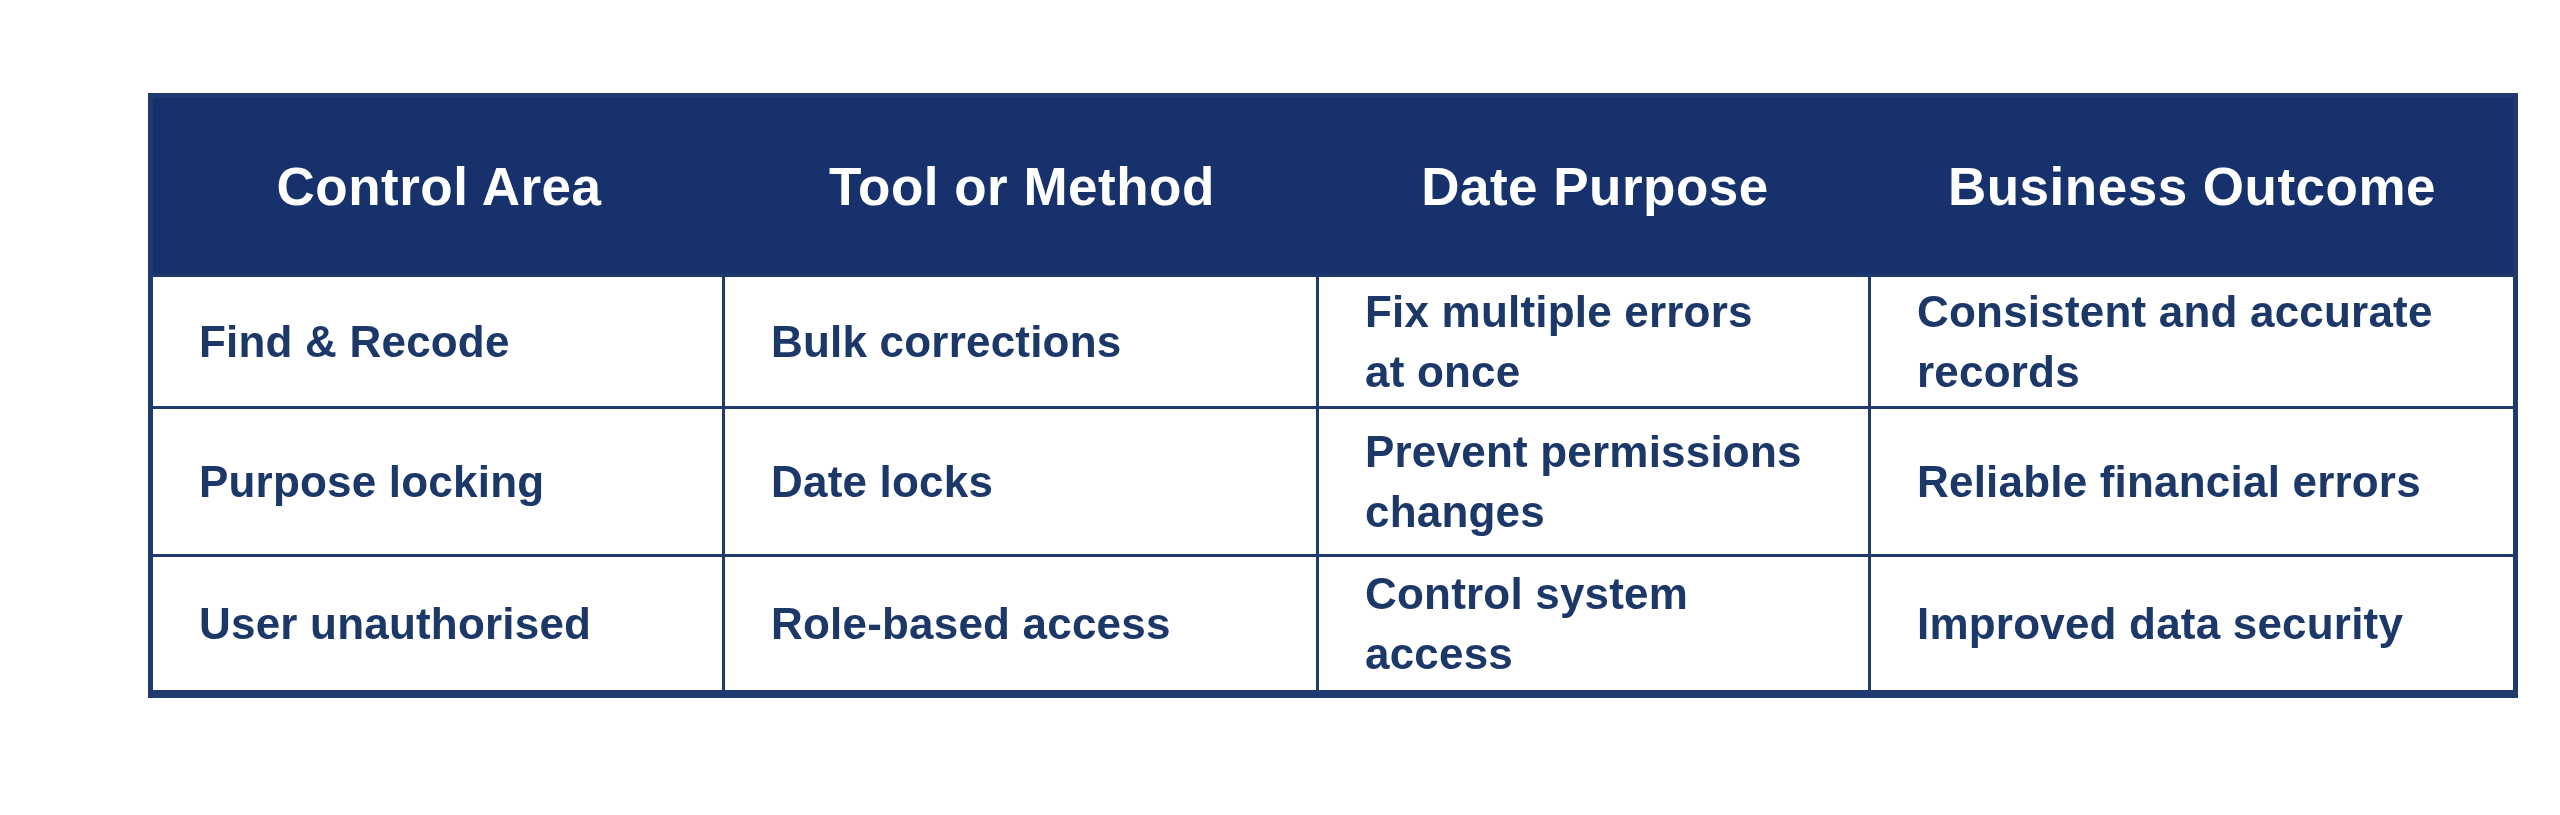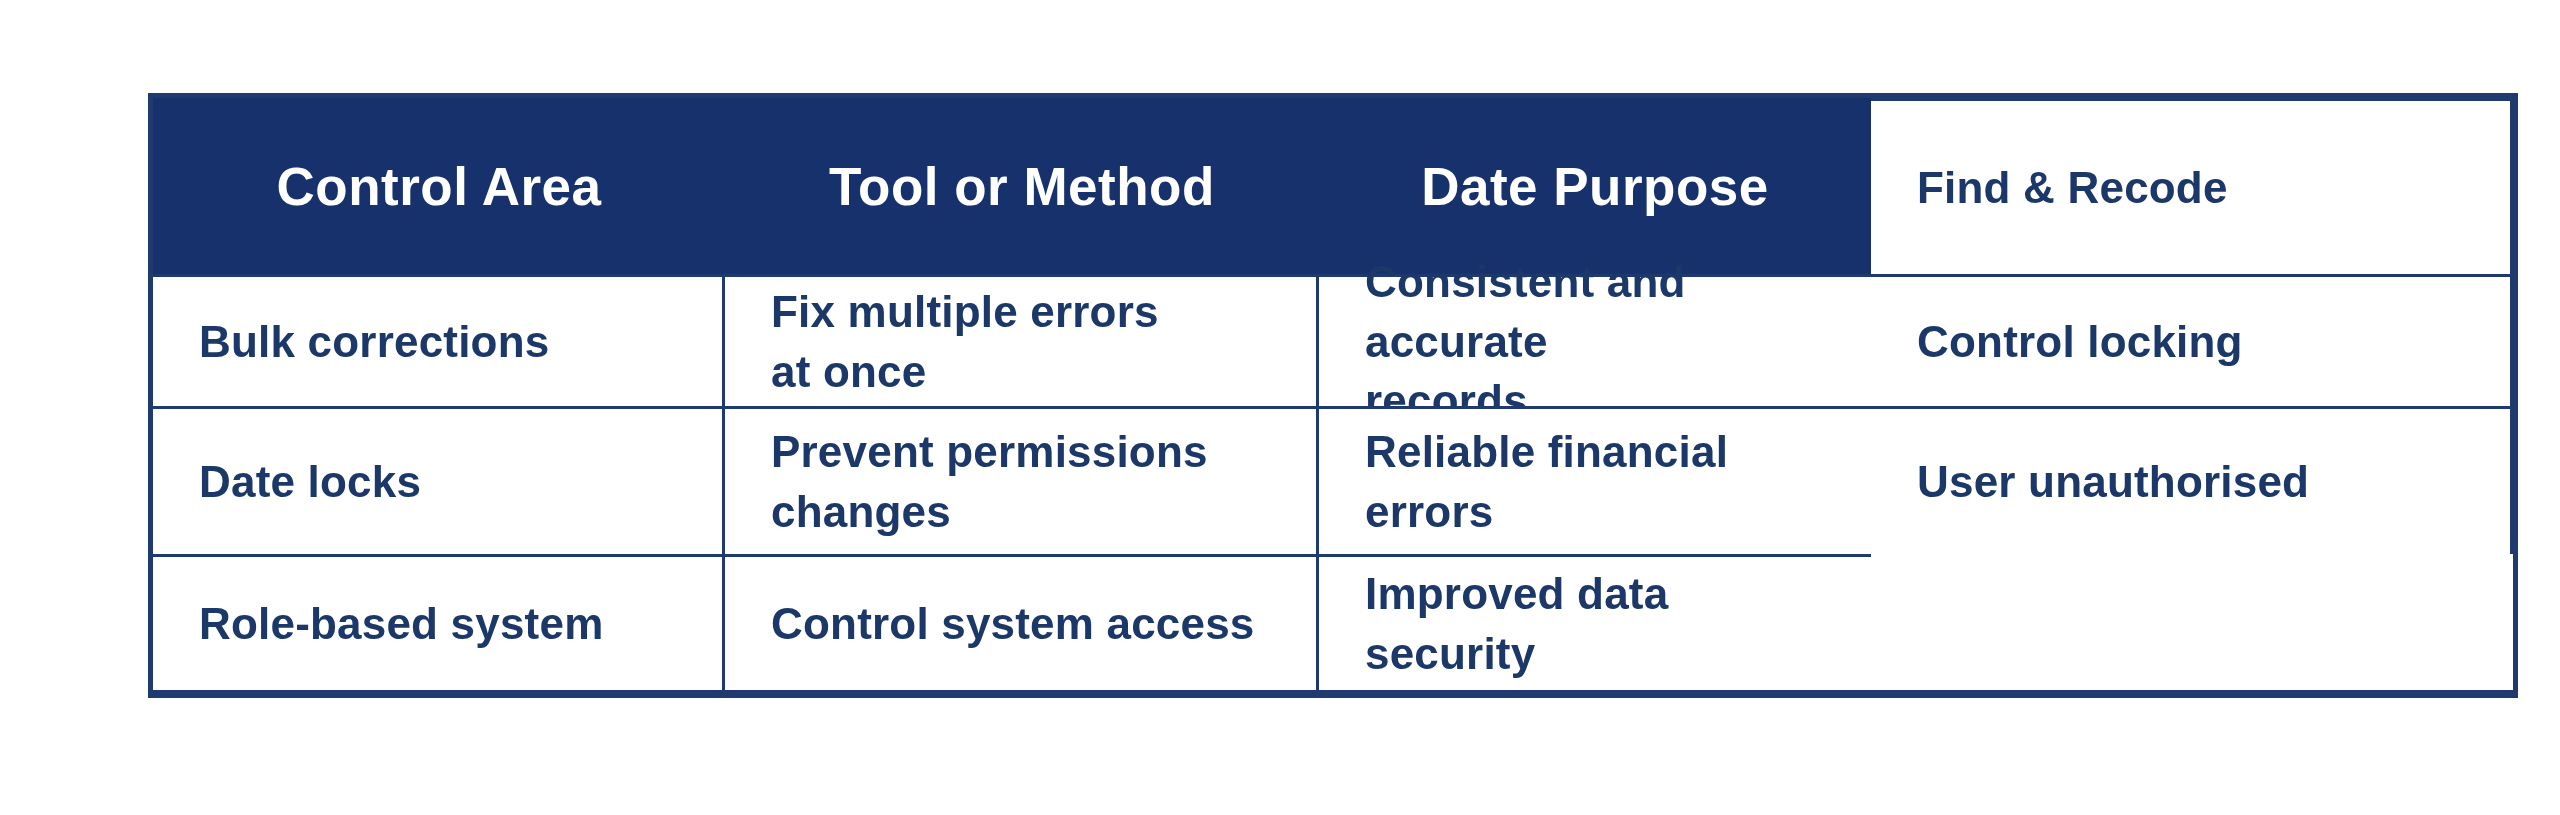--- a/index.html
+++ b/index.html
@@ -62,33 +62,34 @@
 </style>
 </head>
 <body>
 
 <div class="canvas">
   <div class="ctable">
 
     <div class="th">Control Area</div>
     <div class="th">Tool or Method</div>
     <div class="th">Date Purpose</div>
+    <div class="th">Business Outcome</div>
 
     <div class="td colsep">Find &amp; Recode</div>
     <div class="td colsep">Bulk corrections</div>
     <div class="td colsep">Fix multiple errors
 at once</div>
     <div class="td">Consistent and accurate
 records</div>
 
-    <div class="td colsep">Control locking</div>
+    <div class="td colsep">Purpose locking</div>
     <div class="td colsep">Date locks</div>
     <div class="td colsep">Prevent permissions
 changes</div>
     <div class="td">Reliable financial errors</div>
 
     <div class="td colsep">User unauthorised</div>
-    <div class="td colsep">Role-based system</div>
+    <div class="td colsep">Role-based access</div>
     <div class="td colsep">Control system access</div>
     <div class="td">Improved data security</div>
 
   </div>
 </div>
 
 </body></html>

